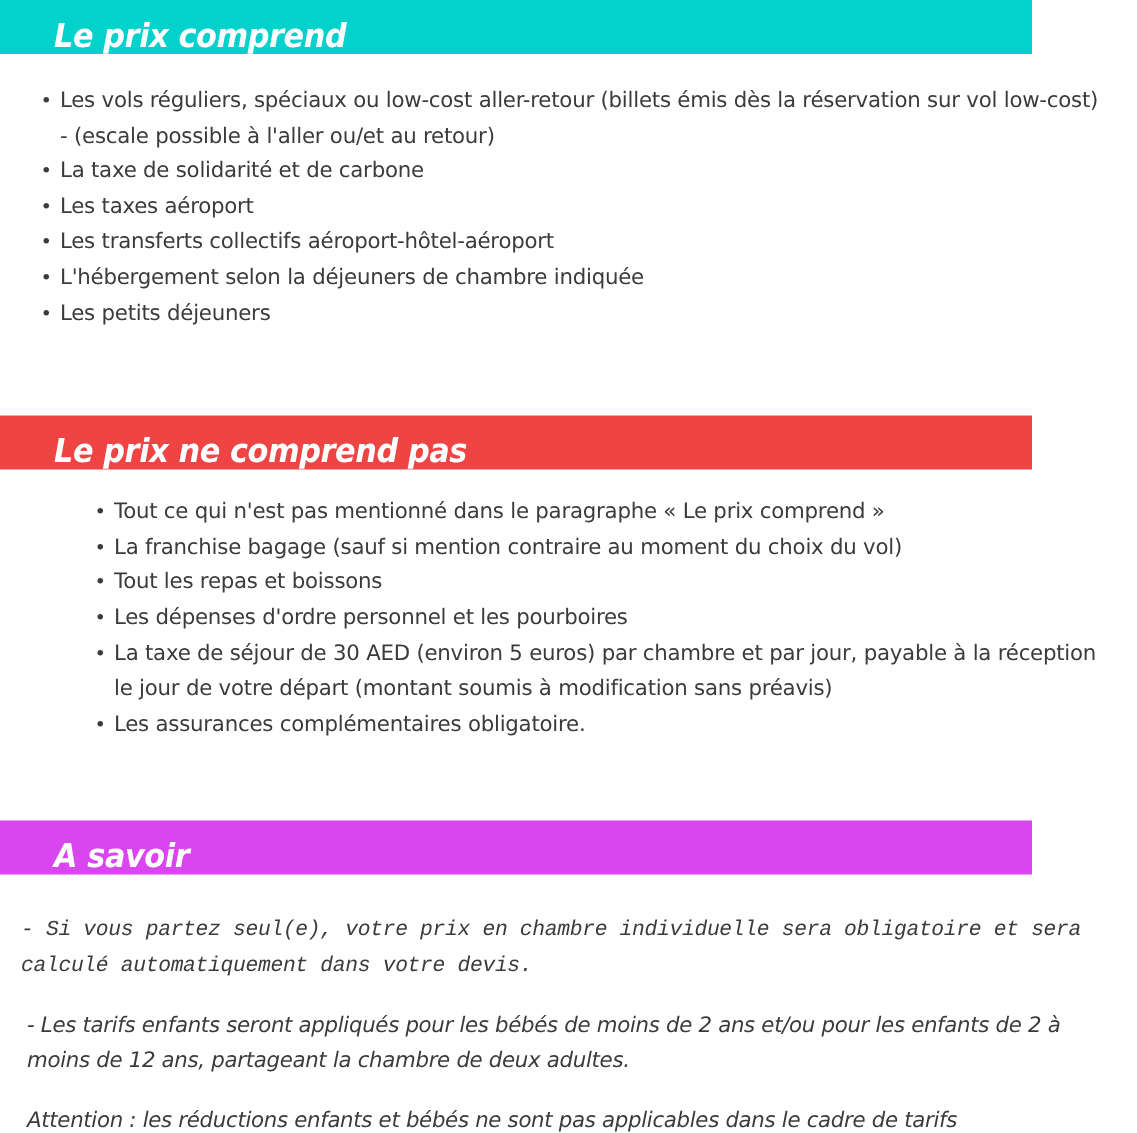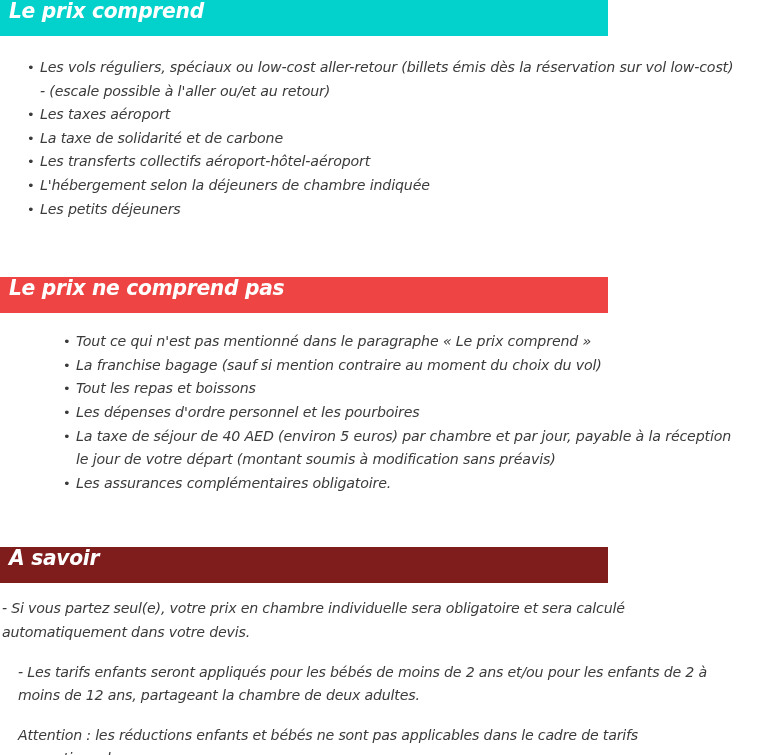--- a/index.html
+++ b/index.html
@@ -19,28 +19,28 @@
 
   .page {
     position: relative;
     width: 758px;
     height: 755px;
     background: #ffffff;
   }
 
   
   .section-bar {
-    width: 608px;
+    width: 688px;
     box-sizing: border-box;
     background: #03d2cc;
     color: #ffffff;
     height: 36px;
     display: flex;
-    align-items: flex-start;
-    padding-left: 9px;
+    align-items: flex-end;
+    padding-left: 36px;
   }
   .section-bar .bar-title {
     font-family: "DejaVu Sans", sans-serif;
     font-style: italic;
     font-weight: bold;
     font-size: 22px;
     line-height: 22px;
     letter-spacing: -0.3px;
     transform: scaleX(0.92);
     transform-origin: left center;
@@ -50,21 +50,20 @@
   
   .bullet-list {
     list-style: none;
     margin: 0;
     padding: 0;
   }
   .bullet-item {
     position: relative;
     padding-left: 40px;
     padding-right: 20px;
-    font-style: italic;
     font-size: 14.2px;
     line-height: 23.6px;
     color: #3b3b3b;
     letter-spacing: -0.15px;
   }
   .bullet-item::before {
     content: "\2022";
     position: absolute;
     left: 27px;
     top: 0;
@@ -98,50 +97,50 @@
 
 <div class="page">
 
   <div class="section-bar" style="background: rgb(3, 210, 204); color: rgb(255, 255, 255);">
     <span class="bar-title">Le prix comprend</span>
   </div>
 
   <div class="list-block-1">
     <ul class="bullet-list">
       <li class="bullet-item">Les vols réguliers, spéciaux ou low-cost aller-retour (billets émis dès la réservation sur vol low-cost) - (escale possible à l'aller ou/et au retour)</li>
+      <li class="bullet-item">La taxe de solidarité et de carbone</li>
       <li class="bullet-item">Les taxes aéroport</li>
-      <li class="bullet-item">La taxe de solidarité et de carbone</li>
       <li class="bullet-item">Les transferts collectifs aéroport-hôtel-aéroport</li>
       <li class="bullet-item">L'hébergement selon la déjeuners de chambre indiquée</li>
       <li class="bullet-item">Les petits déjeuners</li>
     </ul>
   </div>
 
   <div class="gap-1"></div>
 
   <div class="section-bar" style="background: #ef4444; color: rgb(255, 255, 255);">
     <span class="bar-title">Le prix ne comprend pas</span>
   </div>
 
   <div class="list-block-2">
     <ul class="bullet-list">
       <li class="bullet-item">Tout ce qui n'est pas mentionné dans le paragraphe « Le prix comprend »</li>
       <li class="bullet-item">La franchise bagage (sauf si mention contraire au moment du choix du vol)</li>
       <li class="bullet-item">Tout les repas et boissons</li>
       <li class="bullet-item">Les dépenses d'ordre personnel et les pourboires</li>
-      <li class="bullet-item">La taxe de séjour de 40 AED (environ 5 euros) par chambre et par jour, payable à la réception le jour de votre départ (montant soumis à modification sans préavis)</li>
+      <li class="bullet-item">La taxe de séjour de 30 AED (environ 5 euros) par chambre et par jour, payable à la réception le jour de votre départ (montant soumis à modification sans préavis)</li>
       <li class="bullet-item">Les assurances complémentaires obligatoire.</li>
     </ul>
   </div>
 
   <div class="gap-2"></div>
 
-  <div class="section-bar" style="background: #7f1d1d; color: rgb(255, 255, 255);">
+  <div class="section-bar" style="background: #d946ef; color: rgb(255, 255, 255);">
     <span class="bar-title">A savoir</span>
   </div>
 
   <div class="note-block">
-    <p class="note-line" style="margin:0;">- Si vous partez seul(e), votre prix en chambre individuelle sera obligatoire et sera calculé automatiquement dans votre devis.</p>
+    <p class="note-line" style="margin:12px;font-family:Liberation Mono, monospace;">- Si vous partez seul(e), votre prix en chambre individuelle sera obligatoire et sera calculé automatiquement dans votre devis.</p>
     <p class="note-line" style="margin:16px;">- Les tarifs enfants seront appliqués pour les bébés de moins de 2 ans et/ou pour les enfants de 2 à moins de 12 ans, partageant la chambre de deux adultes.</p>
     <p class="note-line" style="margin:16px;font-style:italic;">Attention : les réductions enfants et bébés ne sont pas applicables dans le cadre de tarifs promotionnels.</p>
   </div>
 
 </div>
 
 </body></html>

